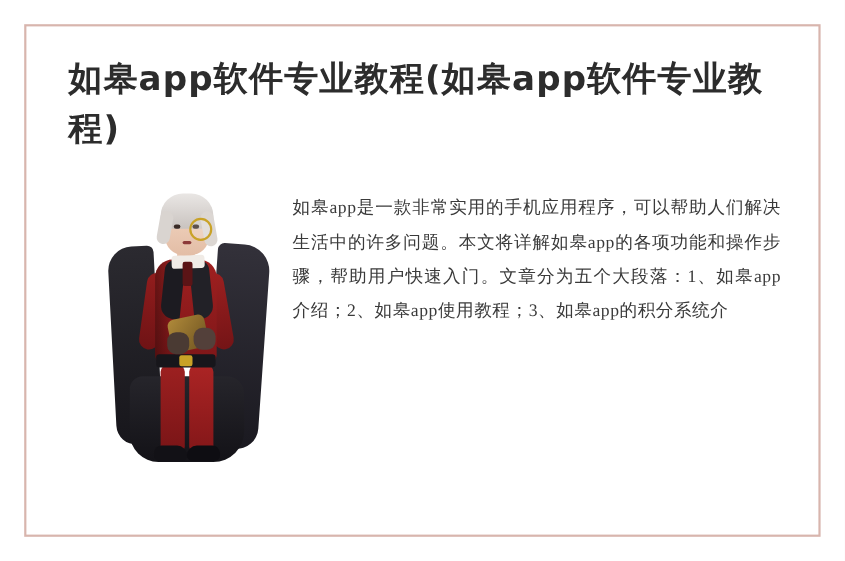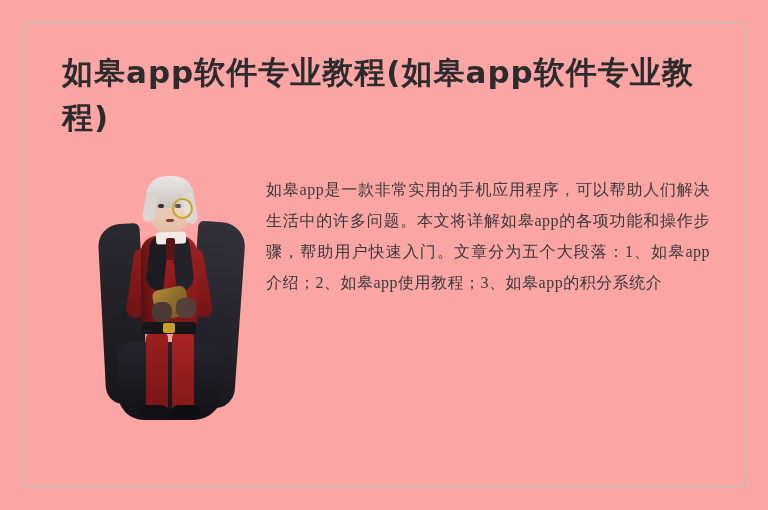--- a/index.html
+++ b/index.html
@@ -10,21 +10,21 @@
     width: 768px;
     height: 510px;
     background: #f5ece9;
     font-family: "Liberation Sans", sans-serif;
     overflow: hidden;
   }
   .page {
     position: relative;
     width: 768px;
     height: 510px;
-    background: #fca5a5;
+    background: #ffffff;
     box-sizing: border-box;
     padding-left: 44px;
   }
   .frame {
     position: absolute;
     left: 22px;
     top: 22px;
     right: 22px;
     bottom: 22px;
     border: 2px solid #d8b5ad;

